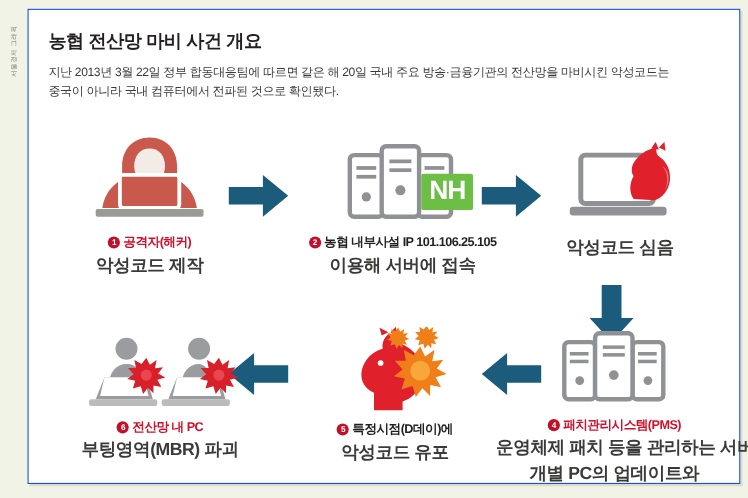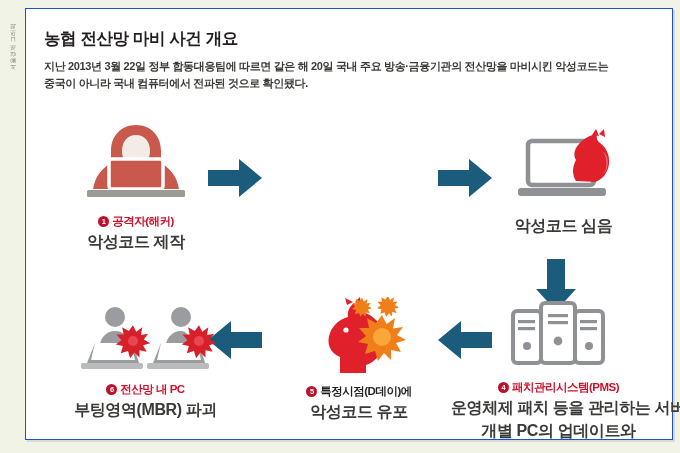--- a/index.html
+++ b/index.html
@@ -35,21 +35,21 @@
 
   
   .hdr{position:absolute;left:18px;top:20px;width:610px;}
   .hdr h1{
     margin:0;font-size:16.5px;font-weight:bold;color:#231f20;
     letter-spacing:-.4px;line-height:1.2;
   }
   .hdr p{
     margin:9px 0 0 0;font-size:11px;color:#3a3a38;
     line-height:1.55;letter-spacing:-.35px;
-    font-weight:bold;
+    font-weight:normal;
   }
 
   
   .node{position:absolute;text-align:center;}
   .art{position:relative;margin:0 auto;}
   .cap{margin-top:7px;}
   .cap .t1{
     font-size:11.5px;font-weight:bold;color:#d0102b;
     letter-spacing:-.5px;line-height:1.35;white-space:nowrap;
   }
@@ -115,20 +115,47 @@
       </div>
     </div>
 
     <div class="arrow" style="left:180px;top:148px;">
       <svg width="58" height="42" viewBox="0 0 58 42">
         <path d="M2 13 L33 13 L33 2 L56 21 L33 40 L33 29 L2 29 Z" fill="#1b5c7d"></path>
       </svg>
     </div>
 
     <div class="node" style="left:245px;top:120px;width:190px;">
+      <div class="art" style="width:120px;height:78px;">
+        <svg width="120" height="78" viewBox="0 0 120 78">
+          <g fill="none" stroke="#8f9194" stroke-width="4">
+            <rect x="12" y="12" width="30" height="56" rx="4"></rect>
+            <rect x="74" y="12" width="30" height="56" rx="4"></rect>
+            <rect x="41" y="4" width="34" height="64" rx="4" fill="#ffffff"></rect>
+          </g>
+          <g fill="#8f9194">
+            <rect x="18" y="22" width="18" height="3.4"></rect>
+            <rect x="18" y="30" width="18" height="3.4"></rect>
+            <rect x="80" y="22" width="18" height="3.4"></rect>
+            <rect x="80" y="30" width="18" height="3.4"></rect>
+            <rect x="48" y="16" width="20" height="3.4"></rect>
+            <rect x="48" y="24" width="20" height="3.4"></rect>
+            <circle cx="27" cy="50" r="4.2"></circle>
+            <circle cx="89" cy="50" r="4.2"></circle>
+            <circle cx="58" cy="44" r="4.6"></circle>
+          </g>
+        </svg>
+        <div class="nh">NH</div>
+      </div>
+      <div class="cap">
+        <div class="t1 dark">
+          <span class="num">2</span><span>농협 내부사설 IP 101.106.25.105</span>
+        </div>
+        <div class="t2">이용해 서버에 접속</div>
+      </div>
     </div>
 
     <div class="arrow" style="left:410px;top:148px;">
       <svg width="58" height="42" viewBox="0 0 58 42">
         <path d="M2 13 L33 13 L33 2 L56 21 L33 40 L33 29 L2 29 Z" fill="#1b5c7d"></path>
       </svg>
     </div>
 
     <div class="node" style="left:455px;top:120px;width:165px;">
       <div class="art" style="width:120px;height:78px;">

